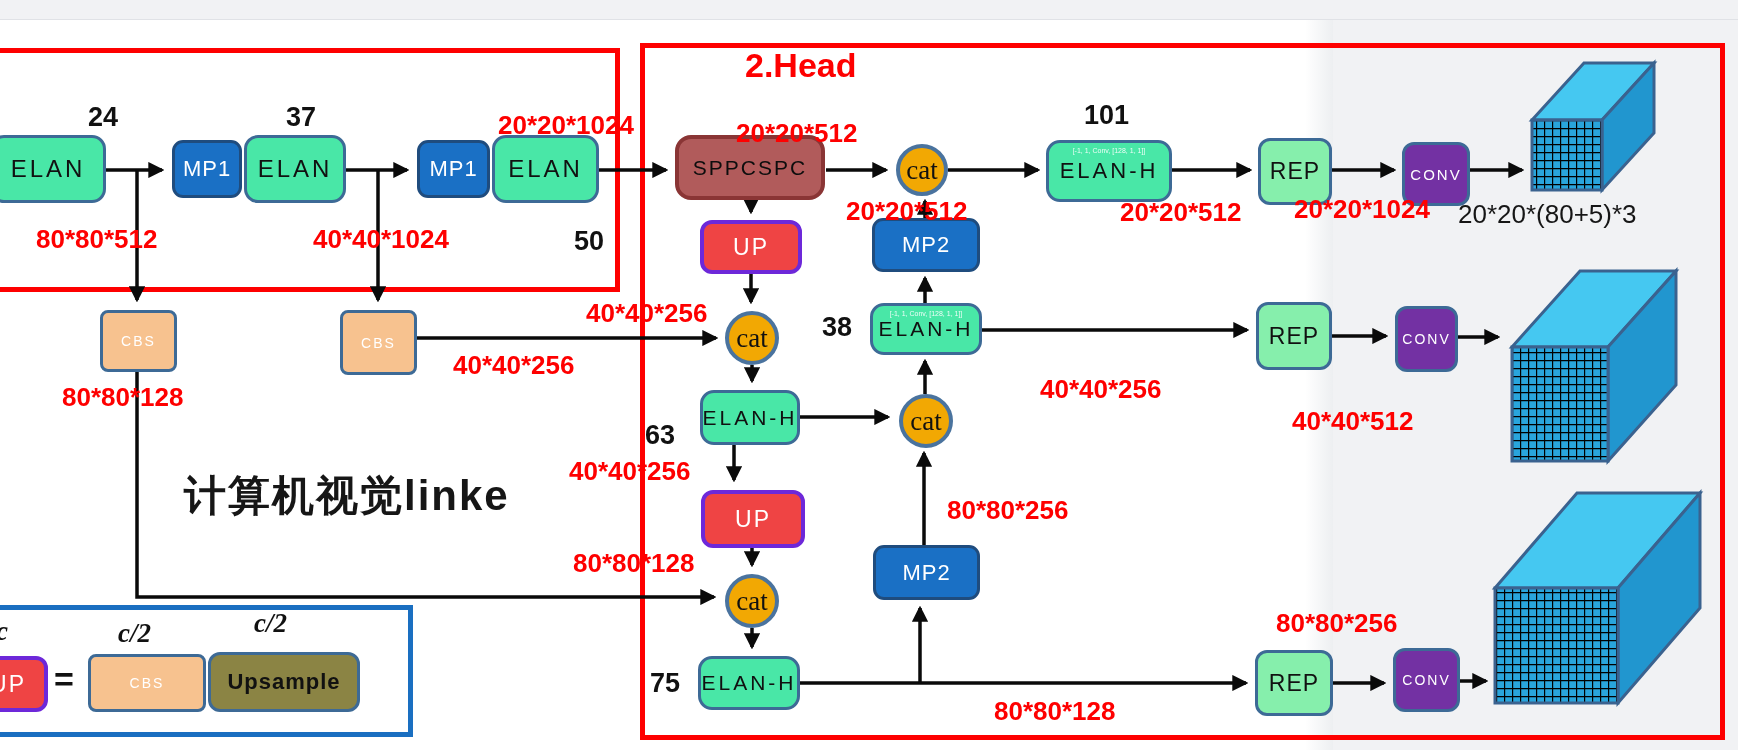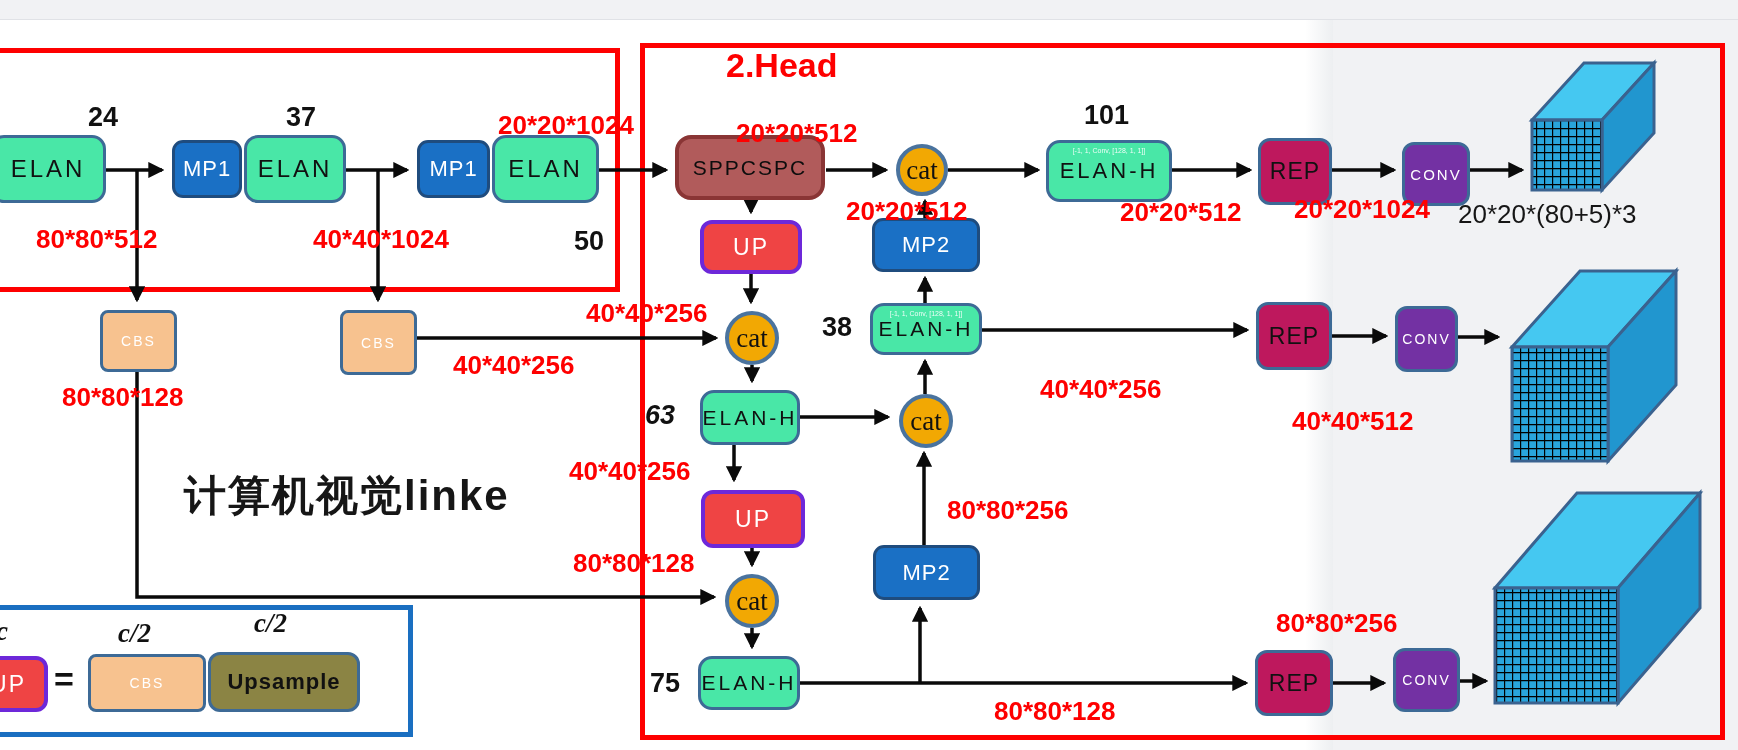--- a/index.html
+++ b/index.html
@@ -19,21 +19,21 @@
   .green{background:#49e7a7;border:3.5px solid #3d6a96;border-radius:14px;color:#111;
     font-size:22px;letter-spacing:3px;}
   .blue{background:#1a70c5;border:3.5px solid #1f4c7e;border-radius:11px;color:#fff;
     font-size:22px;letter-spacing:1px;}
   .maroon{background:#b15b5b;border:4px solid #8a3535;border-radius:16px;color:#0d0d0d;
     font-size:21px;letter-spacing:2px;}
   .teal{background:#ef4444;border:4px solid #6d28d9;border-radius:12px;color:#fff;
     font-size:23px;letter-spacing:2px;}
   .peach{background:#f7c28f;border:3.5px solid #3d6a96;border-radius:8px;color:#fff;
     font-size:14px;letter-spacing:2px;}
-  .olive{background:#be185d;border:3.5px solid #3d6a96;border-radius:12px;color:#111;
+  .olive{background:#86efac;border:3.5px solid #3d6a96;border-radius:12px;color:#111;
     font-size:23px;letter-spacing:1px;}
   .purple{background:#7331a3;border:3.5px solid #3d6a96;border-radius:12px;color:#fff;
     font-size:15px;letter-spacing:2px;}
   .khaki{background:#8b8444;border:3.5px solid #3d6a96;border-radius:12px;color:#111;
     font-size:22px;font-weight:bold;letter-spacing:1px;}
   .catc{background:#f2a803;border:4px solid #4a739e;border-radius:50%;color:#111;
     font-family:"Liberation Serif",serif;font-size:27px;z-index:5;}
   .inner-tiny{position:absolute;left:0;right:0;top:4px;text-align:center;color:#ffffff;
     font-size:7px;letter-spacing:0;opacity:.9;}
 
@@ -54,21 +54,21 @@
   <div class="page"></div>
   <div class="page-edge"></div>
   <div class="topstrip-line"></div>
 
   <div class="lbl wm" style="left:184px;top:468px;z-index:2;">计算机视觉linke</div>
 
   <div class="redbox" style="left:-20px;top:48px;width:640px;height:244px;"></div>
   <div class="redbox" style="left:640px;top:43px;width:1085px;height:697px;"></div>
   <div class="bluebox" style="left:-15px;top:605px;width:428px;height:132px;"></div>
 
-  <div class="lbl title-red" style="left:726px;top:46px;text-align:right;">2.Head</div>
+  <div class="lbl title-red" style="left:745px;top:46px;text-align:right;">2.Head</div>
 
   <svg class="layer" width="1738" height="750" viewBox="0 0 1738 750">
     <defs>
       <marker id="ah" viewBox="0 0 10 10" refX="8.5" refY="5" markerWidth="4.6" markerHeight="4.6" orient="auto-start-reverse">
         <path d="M0,0 L10,5 L0,10 z" fill="#0a0a0a"></path>
       </marker>
       <pattern id="gridp" width="8" height="8" patternUnits="userSpaceOnUse">
         <rect width="8" height="8" fill="#29a5dc"></rect>
         <path d="M0 0 H8 M0 0 V8" stroke="#000000" stroke-width="2.4" fill="none"></path>
       </pattern>
@@ -222,21 +222,21 @@
     </div>
   <div class="lbl mathv" style="left:-4px;top:616px;">c</div>
   <div class="lbl mathv" style="left:118px;top:618px;">c/2</div>
   <div class="lbl mathv" style="left:254px;top:608px;">c/2</div>
   <div class="lbl eq" style="left:54px;top:660px;">=</div>
 
   <div class="lbl idx" style="left:88px;top:102px;">24</div>
   <div class="lbl idx" style="left:286px;top:102px;">37</div>
   <div class="lbl idx" style="left:574px;top:226px;">50</div>
   <div class="lbl idx" style="left:1084px;top:100px;">101</div>
-  <div class="lbl idx" style="left:645px;top:400px;font-style:italic;">63</div>
+  <div class="lbl idx" style="left:645px;top:420px;">63</div>
   <div class="lbl idx" style="left:650px;top:668px;">75</div>
   <div class="lbl idx" style="left:822px;top:312px;">38</div>
 
   <div class="lbl red-dim" style="left:36px;top:224px;">80*80*512</div>
   <div class="lbl red-dim" style="left:287px;top:224px;margin-left:26px;">40*40*1024</div>
   <div class="lbl red-dim" style="left:498px;top:110px;">20*20*1024</div>
   <div class="lbl red-dim" style="left:736px;top:118px;">20*20*512</div>
   <div class="lbl red-dim" style="left:846px;top:196px;">20*20*512</div>
   <div class="lbl red-dim" style="left:1120px;top:197px;">20*20*512</div>
   <div class="lbl red-dim" style="left:1294px;top:194px;">20*20*1024</div>

